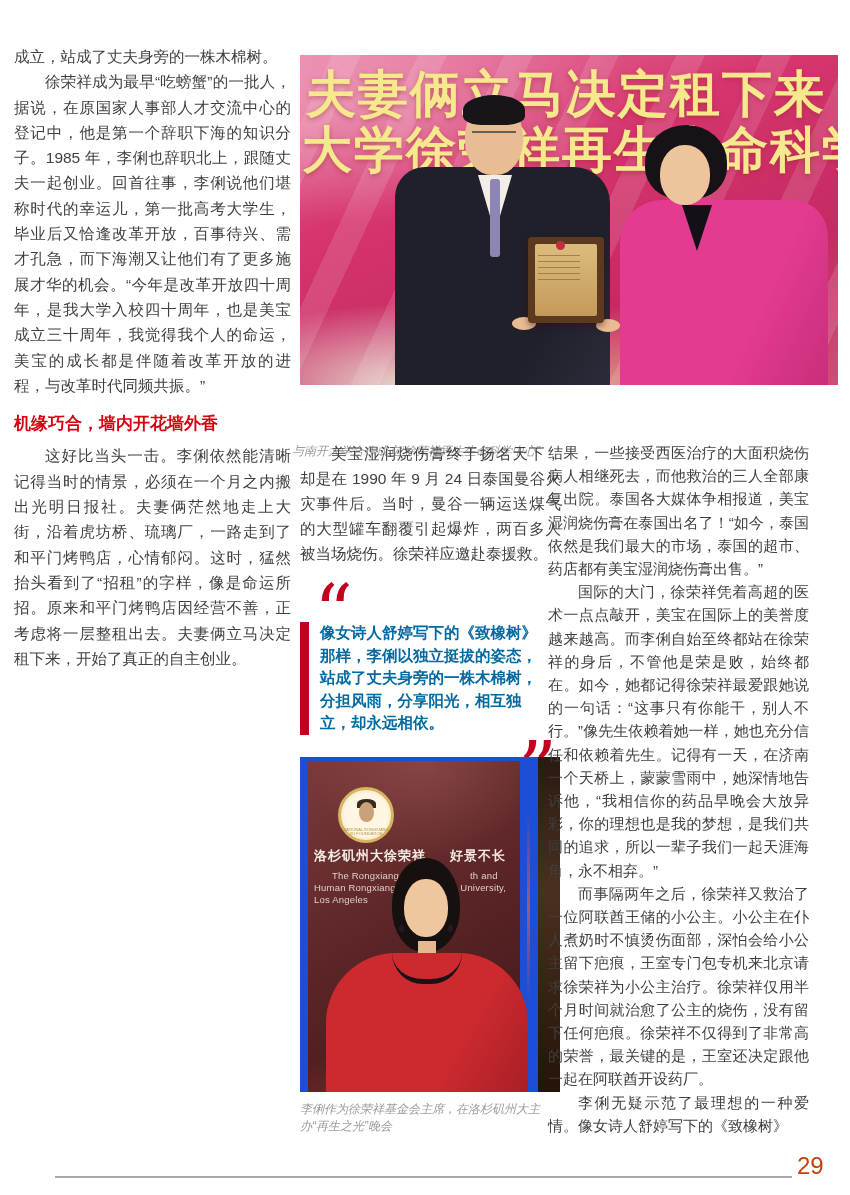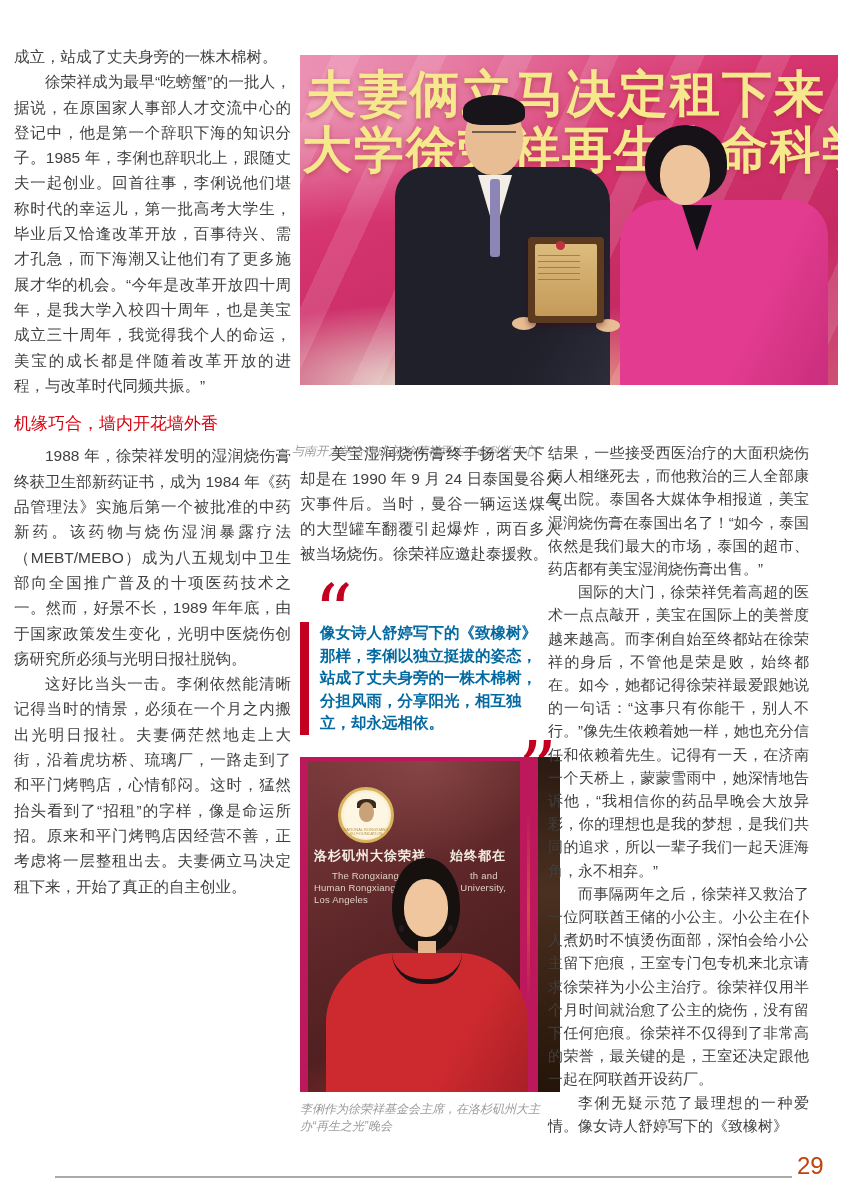--- a/index.html
+++ b/index.html
@@ -8,21 +8,21 @@
     margin:0 auto;overflow:hidden;
     font-family:"Liberation Sans","DejaVu Sans",sans-serif;
   }
   .col{position:absolute;text-align:justify;color:#3f3f3f;}
   .col p{margin:0;}
   .col p.indent{text-indent:2em;}
   #col-left{left:14px;top:44px;width:277px;font-size:15.5px;line-height:25.3px;}
   #col-mid{left:300px;top:441px;width:261px;font-size:15.5px;line-height:25px;}
   #col-right{left:548px;top:441px;width:261px;font-size:15px;line-height:23.2px;}
   .section-heading{
-    color:#d7000f;font-size:17px;font-weight:400;margin:13px 0 7px !important;
+    color:#d7000f;font-size:17px;font-weight:700;margin:13px 0 7px !important;
     text-align:left;text-indent:0;
   }
   
   #photo-top{
     position:absolute;left:300px;top:55px;width:538px;height:330px;overflow:hidden;
     background:
       radial-gradient(90% 60% at 10% 15%,rgba(255,255,255,.30),rgba(255,255,255,0) 60%),
       radial-gradient(70% 45% at 20% 100%,rgba(235,245,220,.85),rgba(235,245,220,0) 55%),
       radial-gradient(60% 40% at 55% 100%,rgba(245,200,150,.55),rgba(245,200,150,0) 60%),
       linear-gradient(160deg,#e87ba4 0%,#d6356f 35%,#c52a63 70%,#cf4f76 100%);
@@ -66,21 +66,21 @@
   .quote-open{height:42px;margin-left:14px;font-family:"DejaVu Serif",serif;
     font-size:76px;line-height:70px;color:#c3001f;overflow:visible;}
   .quote-body{display:flex;margin-top:2px;}
   .quote-bar{width:9px;background:#c3001f;margin-right:11px;flex:none;}
   .quote-text{font-weight:700;font-size:15.5px;line-height:22.5px;color:#0369a1;
     width:226px;text-align:left;}
   .quote-close{position:absolute;right:4px;bottom:-46px;height:40px;
     font-family:"DejaVu Serif",serif;font-size:76px;line-height:58px;color:#c3001f;}
   
   #photo-bottom{position:relative;width:260px;height:335px;margin-top:22px;
-    background:#be185d;overflow:hidden;}
+    background:#1d4ed8;overflow:hidden;}
   .pb-pillar{position:absolute;right:0;top:0;width:22px;height:335px;
     background:linear-gradient(#2a1a12,#4a3020 40%,#241409);}
   .pb-banner{position:absolute;left:8px;top:4px;width:212px;height:331px;
     background:
       radial-gradient(80% 35% at 30% 110%,rgba(220,70,60,.45),rgba(220,70,60,0) 65%),
       radial-gradient(90% 50% at 55% 0%,rgba(160,90,90,.45),rgba(160,90,90,0) 60%),
       linear-gradient(150deg,#7a3a3c 0%,#5d2628 45%,#401617 100%);}
   .pb-glow{position:absolute;left:227px;top:55px;width:3px;height:190px;
     background:linear-gradient(rgba(220,90,70,0),rgba(220,90,70,.75),rgba(220,90,70,0));}
   .pb-medallion{position:absolute;left:38px;top:30px;width:56px;height:56px;border-radius:50%;
@@ -113,21 +113,20 @@
 </style>
 </head>
 <body>
 
 <div class="page">
 
   <div id="col-left" class="col">
     <p>成立，站成了丈夫身旁的一株木棉树。</p>
     <p class="indent">徐荣祥成为最早“吃螃蟹”的一批人，据说，在原国家人事部人才交流中心的登记中，他是第一个辞职下海的知识分子。1985 年，李俐也辞职北上，跟随丈夫一起创业。回首往事，李俐说他们堪称时代的幸运儿，第一批高考大学生，毕业后又恰逢改革开放，百事待兴、需才孔急，而下海潮又让他们有了更多施展才华的机会。“今年是改革开放四十周年，是我大学入校四十周年，也是美宝成立三十周年，我觉得我个人的命运，美宝的成长都是伴随着改革开放的进程，与改革时代同频共振。”</p>
     <p class="section-heading">机缘巧合，墙内开花墙外香</p>
-    <p class="indent">1988 年，徐荣祥发明的湿润烧伤膏终获卫生部新药证书，成为 1984 年《药品管理法》实施后第一个被批准的中药新药。该药物与烧伤湿润暴露疗法（MEBT/MEBO）成为八五规划中卫生部向全国推广普及的十项医药技术之一。然而，好景不长，1989 年年底，由于国家政策发生变化，光明中医烧伤创疡研究所必须与光明日报社脱钩。</p>
     <p class="indent">这好比当头一击。李俐依然能清晰记得当时的情景，必须在一个月之内搬出光明日报社。夫妻俩茫然地走上大街，沿着虎坊桥、琉璃厂，一路走到了和平门烤鸭店，心情郁闷。这时，猛然抬头看到了“招租”的字样，像是命运所招。原来和平门烤鸭店因经营不善，正考虑将一层整租出去。夫妻俩立马决定租下来，开始了真正的自主创业。</p>
   </div>
 
   <div id="photo-top">
     <div class="pt-streak"></div>
     <div class="pt-line pt-line1">夫妻俩立马决定租下来</div>
     <div class="pt-line pt-line2">大学徐荣祥再生生命科学</div>
     <div class="pt-man-body"></div>
     <div class="pt-man-shirt"></div>
     <div class="pt-man-tie"></div>
@@ -163,21 +162,21 @@
     <div id="photo-bottom">
       <div class="pb-pillar"></div>
       <div class="pb-banner"></div>
       <div class="pb-glow"></div>
       <div class="pb-medallion">
         <div class="pb-med-hair"></div>
         <div class="pb-med-face"></div>
         <div class="pb-med-text">NATIONAL RONGXIANG XU FOUNDATION</div>
       </div>
       <div class="pb-zh" style="left:14px;">洛杉矶州大徐荣祥</div>
-      <div class="pb-zh" style="left:150px;">始终都在</div>
+      <div class="pb-zh" style="left:150px;">好景不长</div>
       <div class="pb-en" style="left:32px;top:106px;">The Rongxiang Xu</div>
       <div class="pb-en" style="left:170px;top:106px;">th and</div>
       <div class="pb-en" style="left:14px;top:118px;">Human Rongxiang a</div>
       <div class="pb-en" style="left:152px;top:118px;">e University,</div>
       <div class="pb-en" style="left:14px;top:130px;">Los Angeles</div>
       <div class="pb-hair"></div>
       <div class="pb-face"></div>
       <div class="pb-earring" style="left:99px;top:168px;"></div>
       <div class="pb-earring" style="left:148px;top:168px;"></div>
       <div class="pb-neck"></div>

